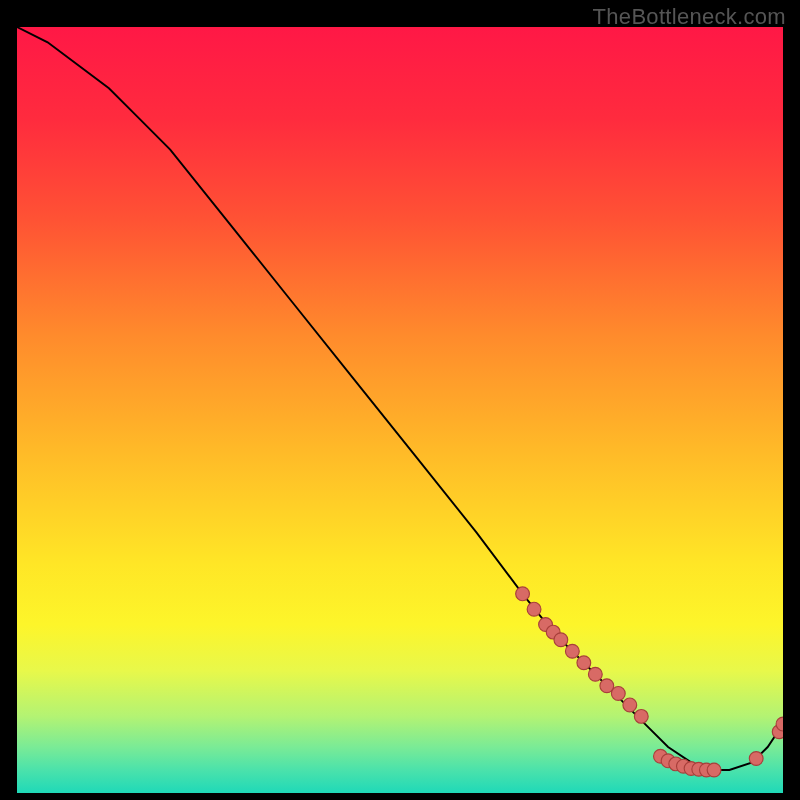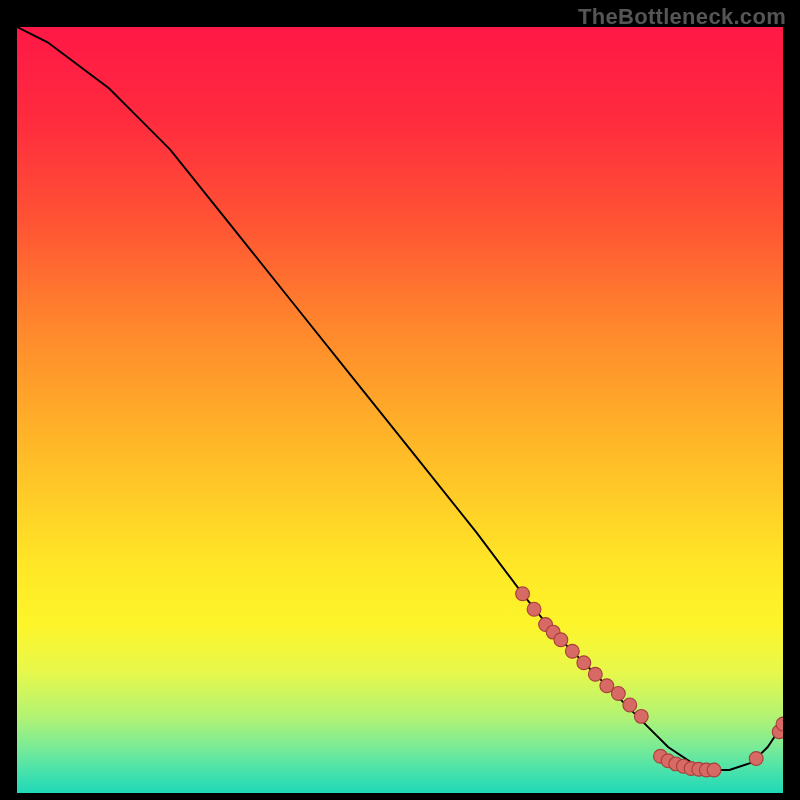--- a/index.html
+++ b/index.html
@@ -27,21 +27,21 @@
     top: 0;
     width: 100%;
     height: 100%;
   }
   .watermark {
     position: absolute;
     top: 4px;
     right: 14px;
     font-size: 22px;
     color: #555;
-    font-weight: 700;
+    font-weight: 400;
     letter-spacing: 0.3px;
   }
   svg.plot {
     position: absolute;
     left: 0;
     top: 0;
     width: 100%;
     height: 100%;
   }
 </style>

